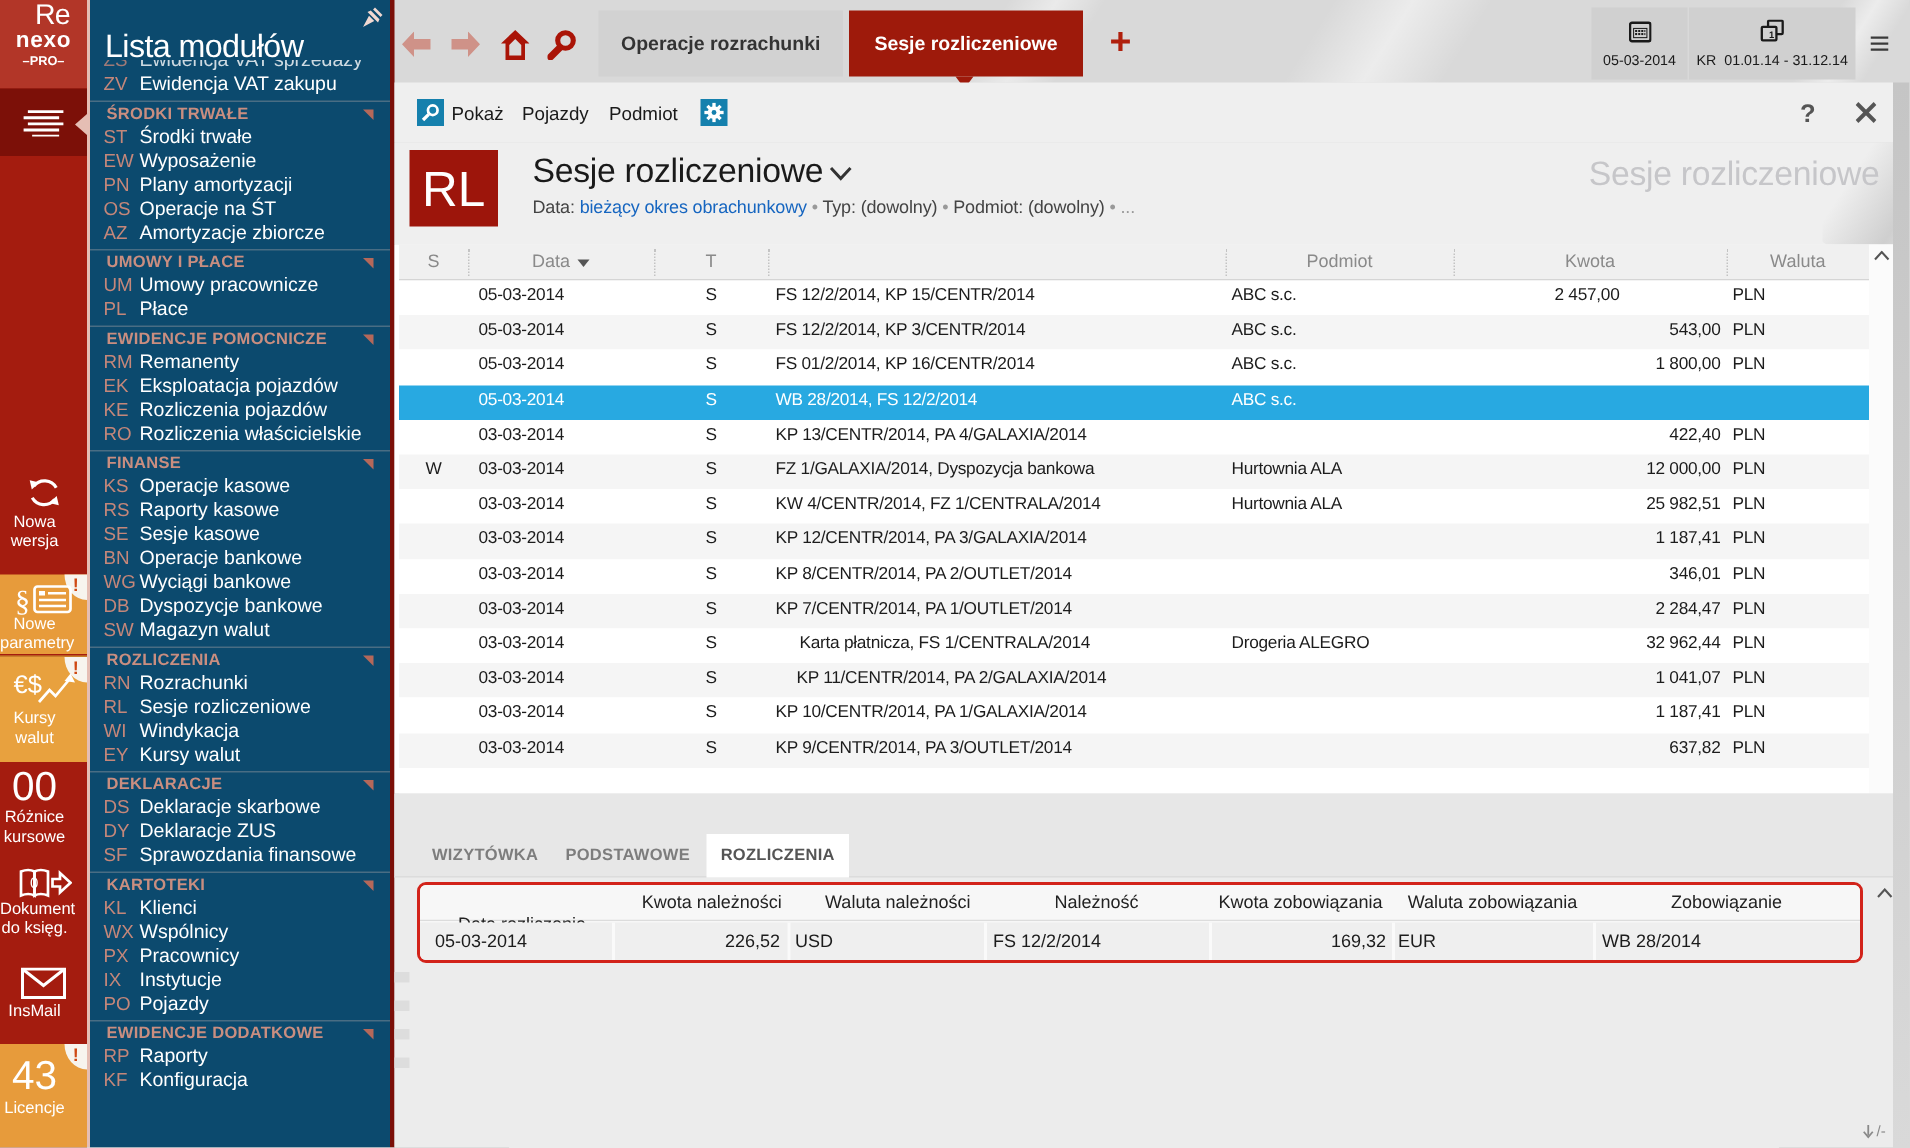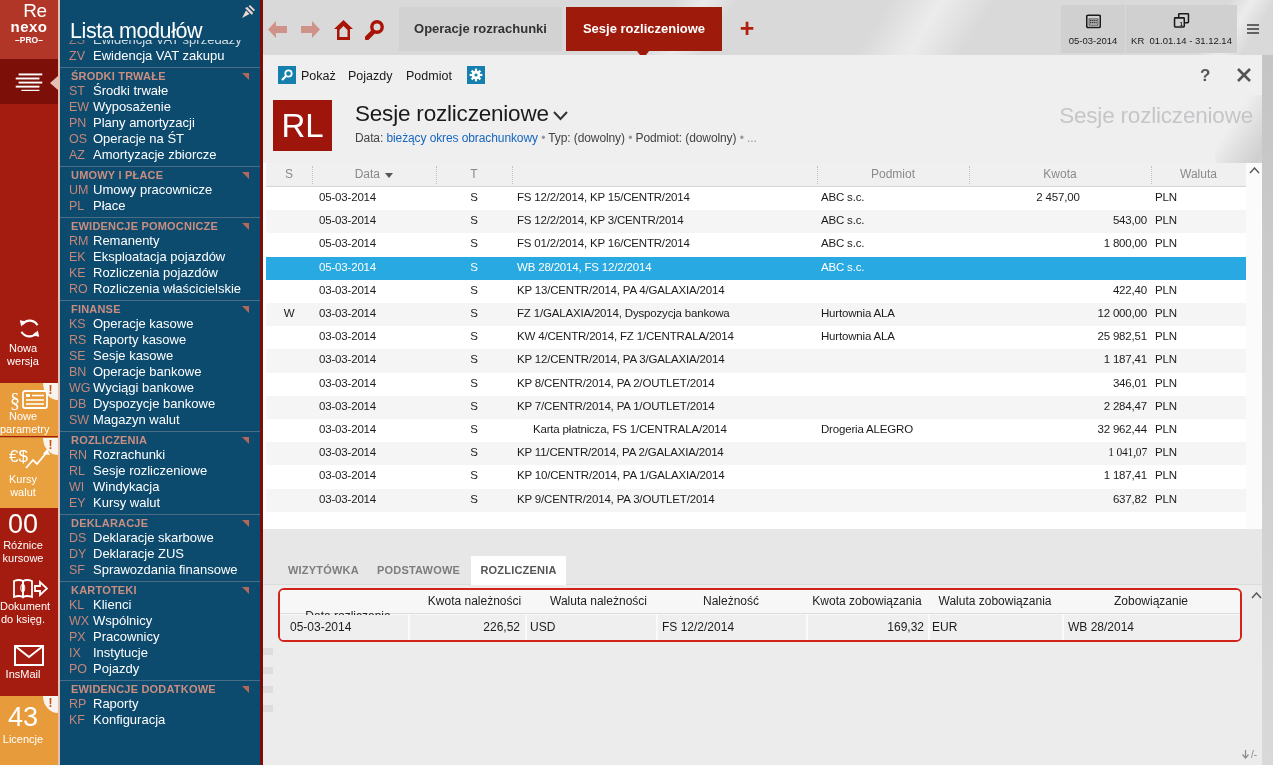--- a/index.html
+++ b/index.html
@@ -432,23 +432,23 @@
       <div style="left:170px; width:76px; text-align:center;">S</div>
       <div style="left:251px;margin-left:16px;">Karta płatnicza, FS 1/CENTRALA/2014</div>
       <div style="left:555px;">Drogeria ALEGRO</div>
       <div style="left:703px; width:178px; text-align:right;">32 962,44</div>
       <div style="left:889px;">PLN</div>
     </div>
     <div class="trow" style="top:442.2px; height:23.2px; background:#f5f5f5; color:#1c1c1c;">
       <div style="left:0; width:46px; text-align:center;"></div>
       <div style="left:53px;">03-03-2014</div>
       <div style="left:170px; width:76px; text-align:center;">S</div>
-      <div style="left:251px;">KP 11/CENTR/2014, PA 2/GALAXIA/2014</div>
-      <div style="left:555px;"></div>
-      <div style="left:703px; width:178px; text-align:right;font-family:Liberation Serif, serif;">1 041,07</div>
+      <div style="left:265px;">KP 11/CENTR/2014, PA 2/GALAXIA/2014</div>
+      <div style="left:555px;"></div>
+      <div style="left:703px; width:178px; text-align:right;">1 041,07</div>
       <div style="left:889px;">PLN</div>
     </div>
     <div class="trow" style="top:465.4px; height:23.2px; background:#ffffff; color:#1c1c1c;">
       <div style="left:0; width:46px; text-align:center;"></div>
       <div style="left:53px;">03-03-2014</div>
       <div style="left:170px; width:76px; text-align:center;">S</div>
       <div style="left:251px;">KP 10/CENTR/2014, PA 1/GALAXIA/2014</div>
       <div style="left:555px;"></div>
       <div style="left:703px; width:178px; text-align:right;">1 187,41</div>
       <div style="left:889px;">PLN</div>

